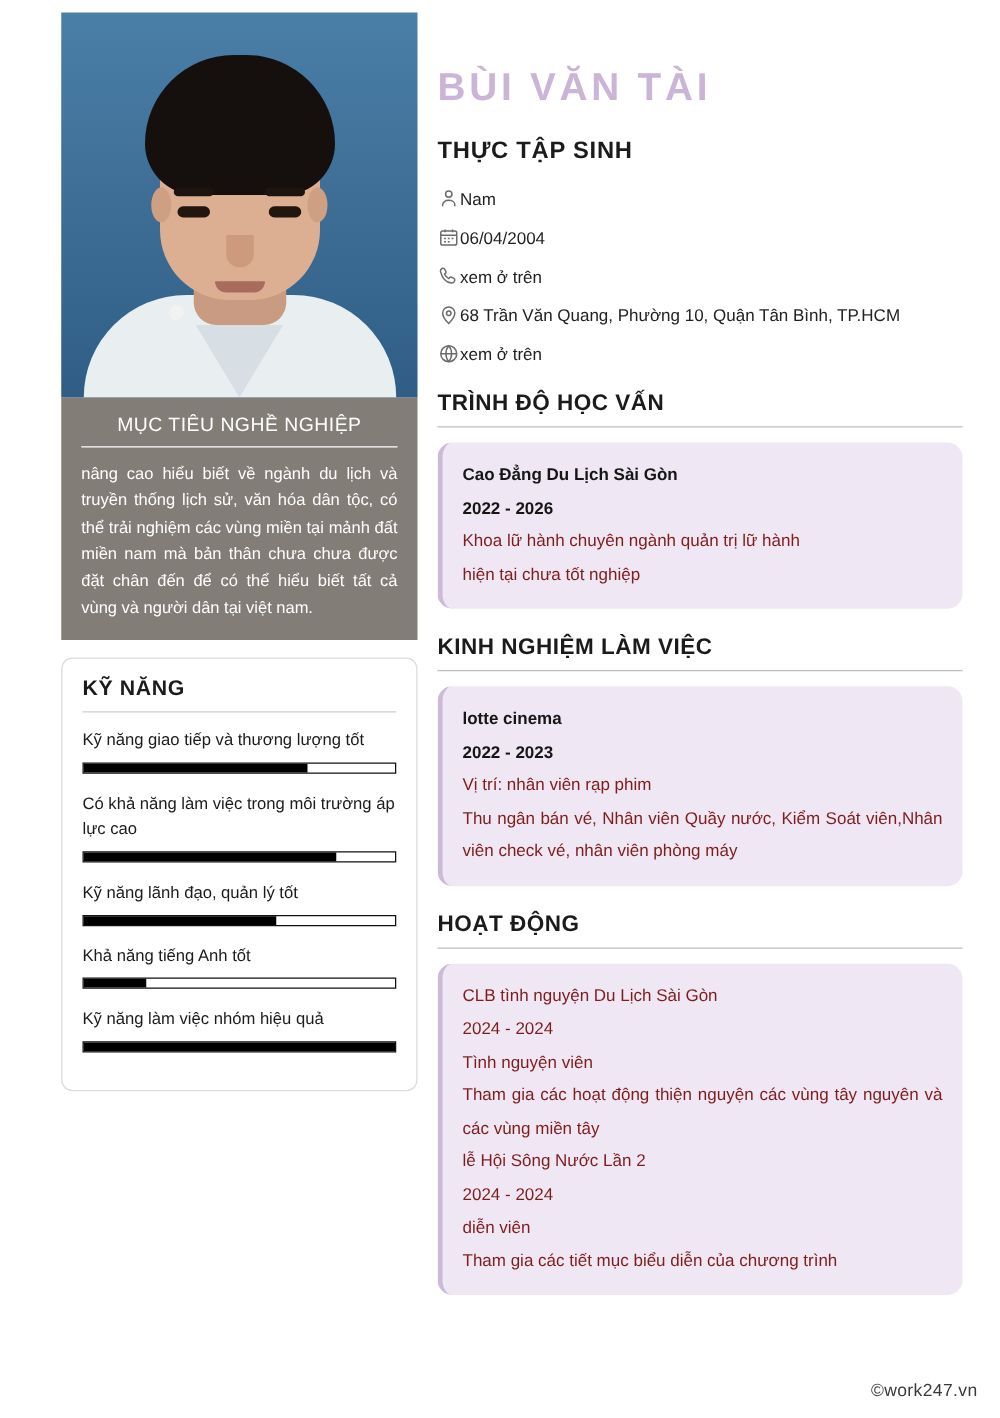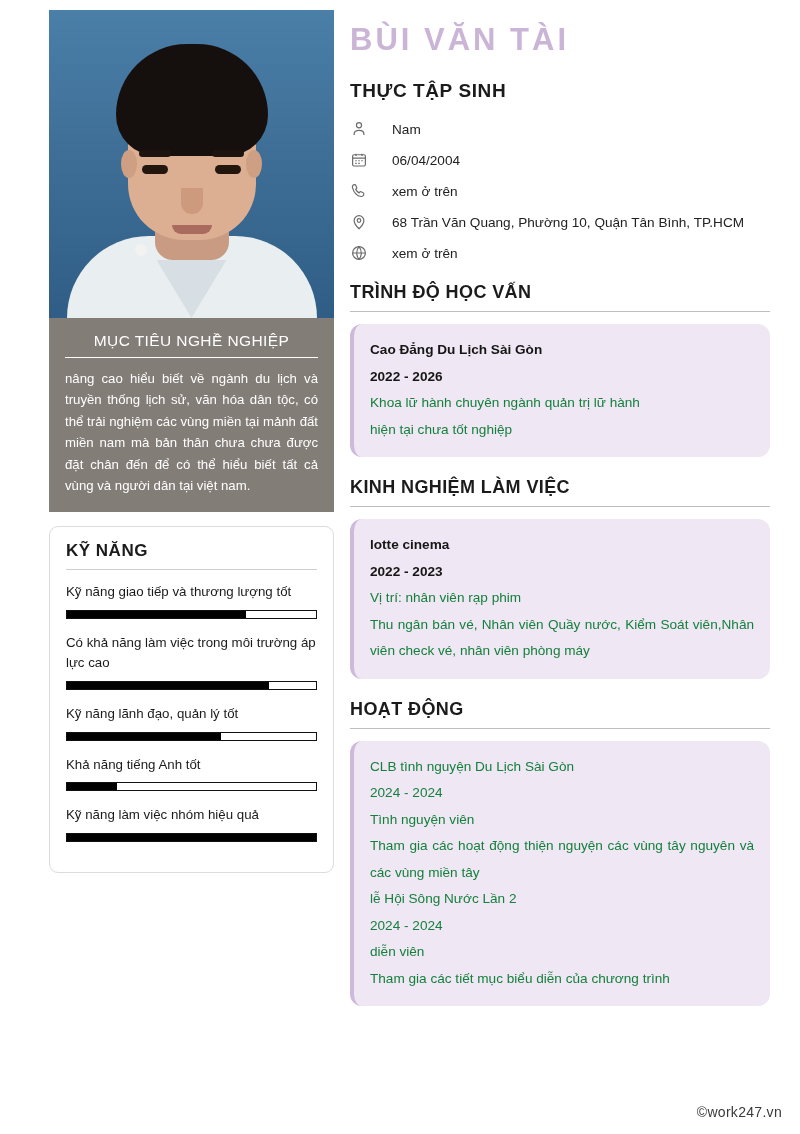--- a/index.html
+++ b/index.html
@@ -156,41 +156,41 @@
     margin-bottom: 14px;
   }
   .bar > span { display: block; height: 100%; background: #000; }
   .hobby-item {
     font-size: 13.3px; color: #1b1b1b; line-height: 1.9;
   }
 
   
   .right-col {
     position: absolute;
-    left: 350px; top: 22px;
+    left: 350px; top: 52px;
     width: 420px;
   }
   .name {
     font-size: 31px;
     font-weight: bold;
     letter-spacing: 3px;
     color: #cbb5d6;
     margin: 0 0 22px 0;
   }
   .role {
     font-size: 19px;
     font-weight: bold;
     color: #1b1b1b;
     letter-spacing: .6px;
     margin: 0 0 18px 0;
   }
   .info-row {
     display: flex;
     align-items: center;
-    gap: 24px;
+    gap: 0;
     margin-bottom: 13px;
     font-size: 13.6px;
     color: #222;
   }
   .info-row .ic { width: 18px; height: 18px; flex: 0 0 18px; color: #6b6b6b; }
   .info-row .ic svg { display:block; width:18px; height:18px; }
 
   .sec-title {
     font-size: 18px;
     font-weight: bold;
@@ -201,21 +201,21 @@
     border-bottom: 1.4px solid #bdbdbd;
   }
   .panel {
     background: #efe7f3;
     border-left: 4px solid #cdb9da;
     padding: 13px 16px 14px 16px;
     margin-top: 12px;
     border-radius: 12px;
   }
   .panel .b { font-weight: bold; font-size: 13.6px; color: #161616; line-height: 1.95; }
-  .panel .t { font-size: 13.6px; color: #15803d; line-height: 1.95; text-align: justify; }
+  .panel .t { font-size: 13.6px; color: #7f1d1d; line-height: 1.95; text-align: justify; }
 
   .watermark {
     position: absolute;
     right: 18px; bottom: 14px;
     font-size: 14px;
     color: #3a3a3a;
     letter-spacing: .3px;
   }
 </style>
 </head>

